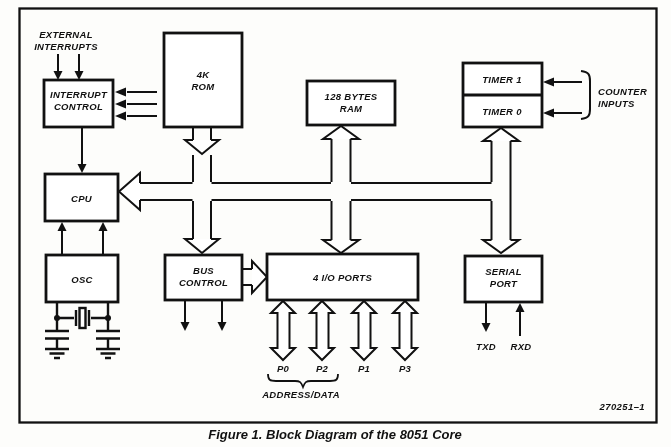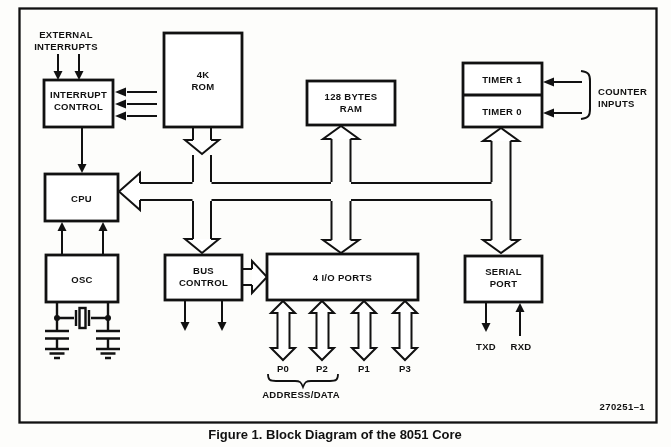--- a/index.html
+++ b/index.html
@@ -1,19 +1,20 @@
 <!DOCTYPE html>
 <html><head>
 <meta charset="utf-8">
 <style>
   html,body{margin:0;padding:0;background:#ffffff;}
   .page{
     width:671px;height:447px;position:relative;
     background:#fdfdfb;
     font-family:"Liberation Sans", sans-serif;
+    font-style:italic;
   }
   svg{display:block;}
   .blk{fill:#ffffff;stroke:#111111;stroke-width:2.8;}
   .frame{fill:none;stroke:#111111;stroke-width:2.3;}
   .wire{stroke:#111111;stroke-width:2;fill:none;}
   .chan{stroke:#111111;stroke-width:2;fill:#ffffff;}
   .head{fill:#111111;stroke:none;}
   .sym{stroke:#111111;stroke-width:2.4;fill:none;}
   .lbl{
     font-family:"Liberation Sans", sans-serif;

